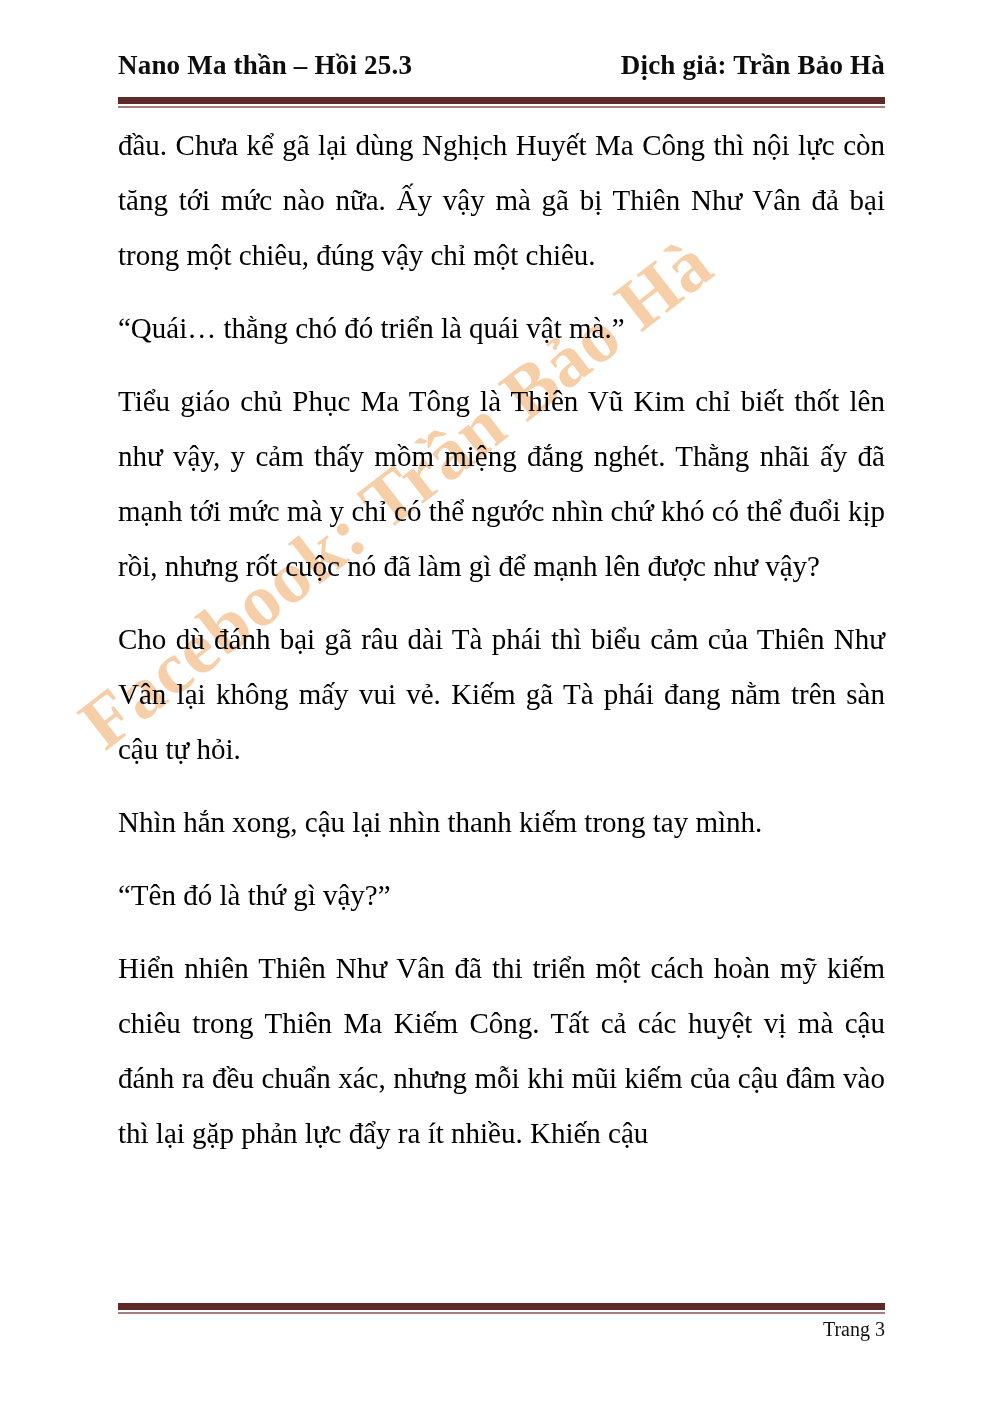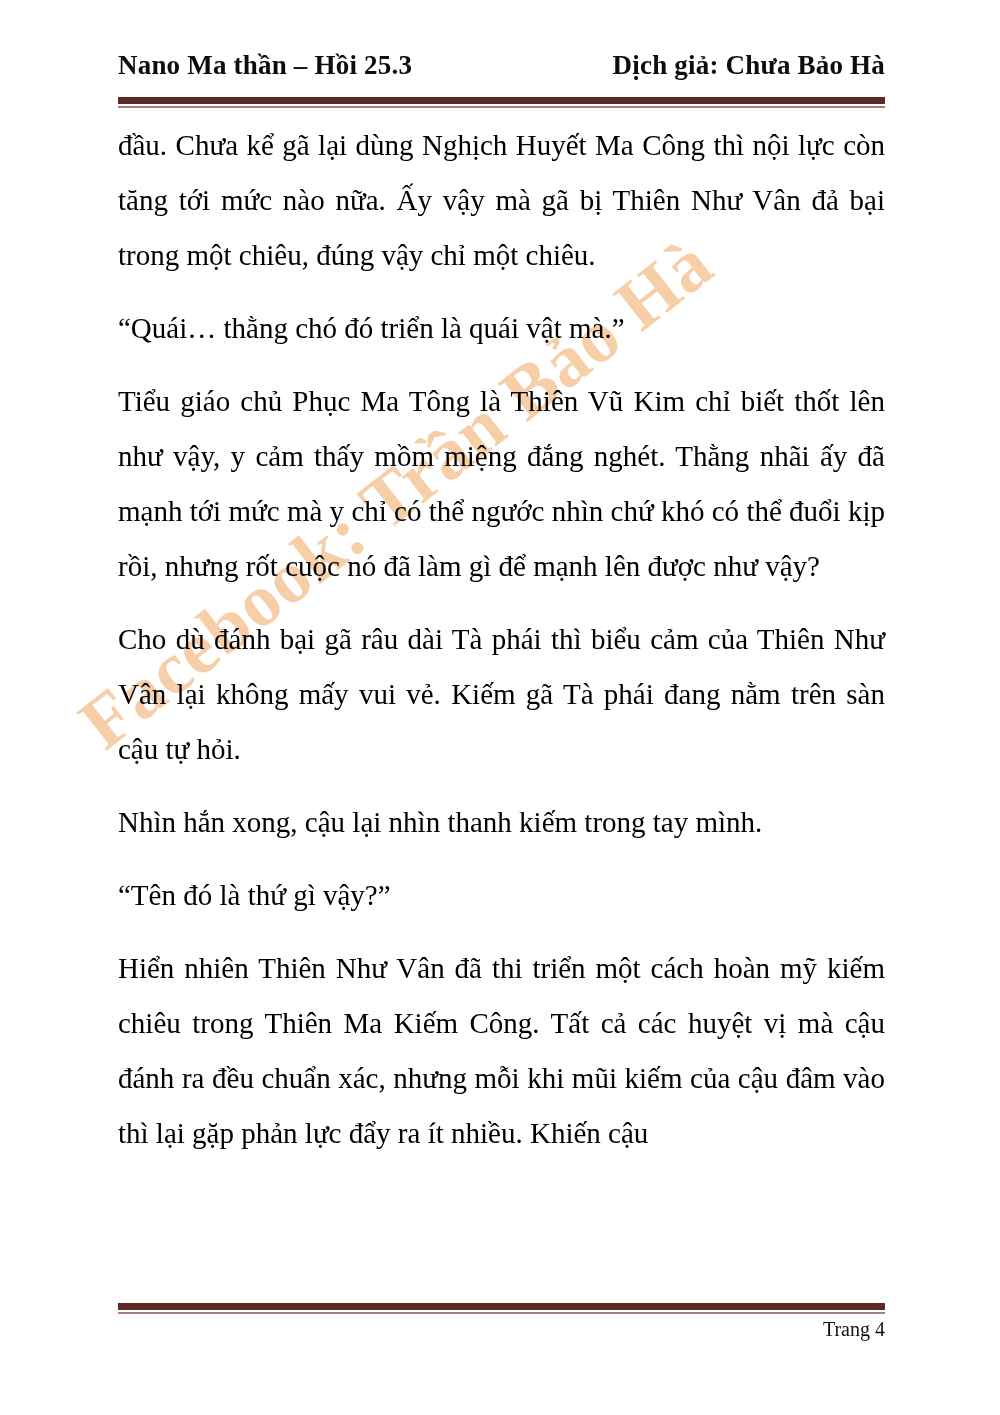--- a/index.html
+++ b/index.html
@@ -124,21 +124,21 @@
 <body>
 
 <div class="page">
 
   <div class="watermark-layer">
     <div class="watermark-text">Facebook: Trần Bảo Hà</div>
   </div>
 
   <div class="header">
     <span class="header-left">Nano Ma thần – Hồi 25.3</span>
-    <span class="header-right">Dịch giả: Chưa Bảo Hà</span>
+    <span class="header-right">Dịch giả: Trần Bảo Hà</span>
   </div>
 
   <div class="header-rule">
     <div class="rule-thick"></div>
     <div class="rule-gap"></div>
     <div class="rule-thin"></div>
   </div>
 
   <div class="body-text">
     <p class="para">đầu. Chưa kể gã lại dùng Nghịch Huyết Ma Công thì nội lực còn tăng tới mức nào nữa. Ấy vậy mà gã bị Thiên Như Vân đả bại trong một chiêu, đúng vậy chỉ một chiêu.</p>
@@ -150,16 +150,16 @@
     <p class="para">Hiển nhiên Thiên Như Vân đã thi triển một cách hoàn mỹ kiếm chiêu trong Thiên Ma Kiếm Công. Tất cả các huyệt vị mà cậu đánh ra đều chuẩn xác, nhưng mỗi khi mũi kiếm của cậu đâm vào thì lại gặp phản lực đẩy ra ít nhiều. Khiến cậu</p>
   </div>
 
   <div class="footer-rule">
     <div class="rule-thick"></div>
     <div class="rule-gap"></div>
     <div class="rule-thin"></div>
   </div>
 
   <div class="footer">
-    <span>Trang 4</span>
+    <span>Trang 3</span>
   </div>
 
 </div>
 
 </body></html>

